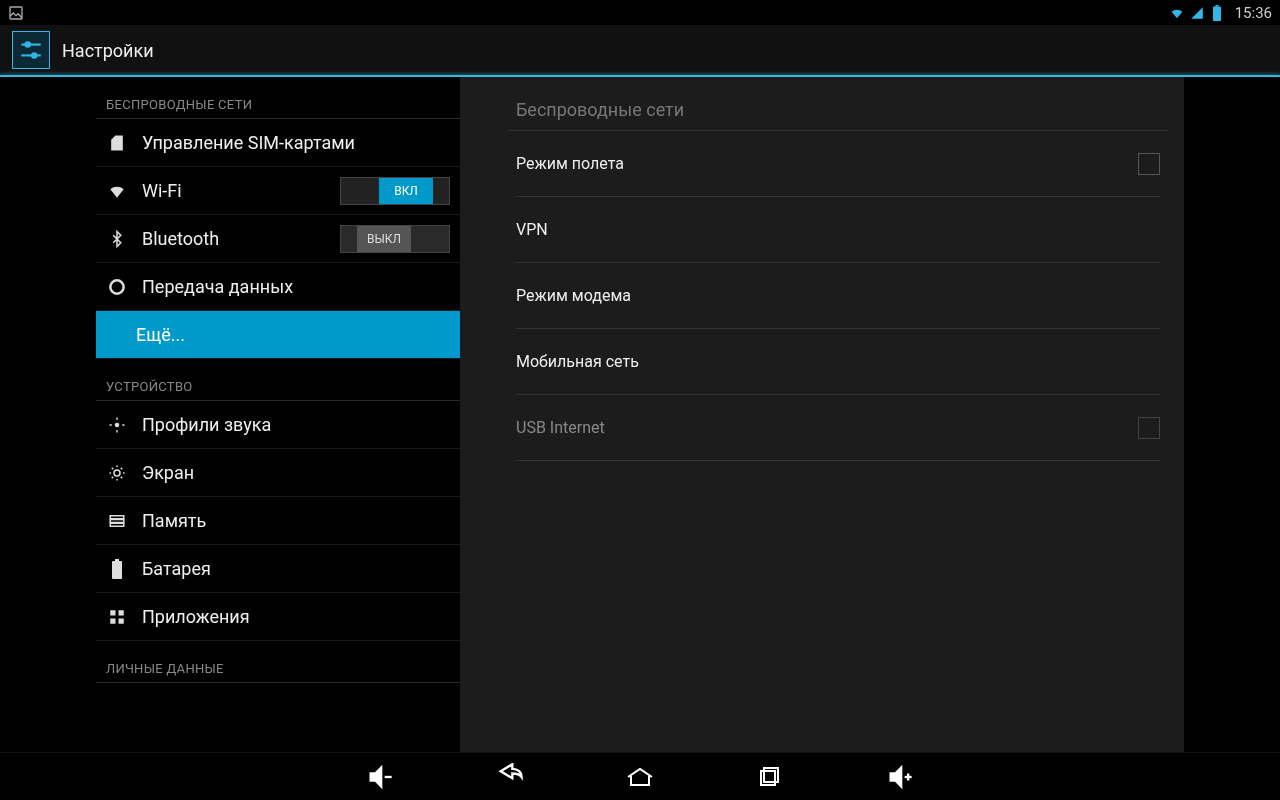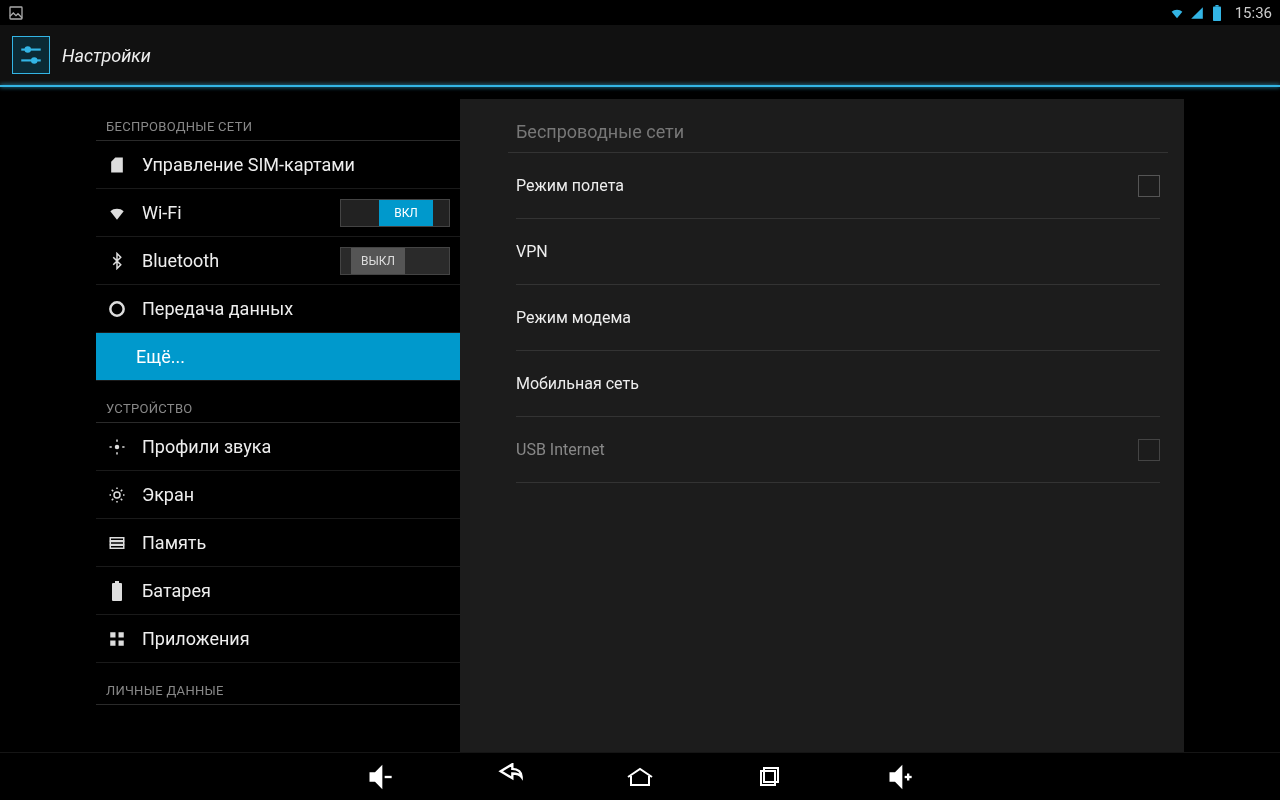--- a/index.html
+++ b/index.html
@@ -20,46 +20,44 @@
   padding: 0 8px;
   font-size: 14px;
   color: #ccc;
 }
 .status-left { flex: 0 0 auto; display: flex; align-items: center; }
 .status-right { margin-left: auto; display: flex; align-items: center; gap: 4px; color: #33b5e5; justify-content: space-between; }
 .status-right .time { color: #ccc; margin-left: 6px; font-size: 15px; }
 .icon-sm { width: 16px; height: 16px; display: inline-flex; align-items: center; justify-content: center; }
 
 .action-bar {
-  height: 60px;
+  height: 50px;
   display: flex;
   align-items: center;
   gap: 12px;
   padding: 0 12px;
   background: #111;
-  font-style: italic;
 }
 .action-bar .settings-icon {
   width: 38px; height: 38px;
   border: 1px solid #33b5e5;
   color: #33b5e5;
   display: flex; align-items: center; justify-content: center;
   background: #0b2a35;
 }
 .action-bar .title { font-size: 18px; color: #eee; }
 .holo-divider {
   height: 2px;
   background: #33b5e5;
   box-shadow: 0 0 4px #33b5e5;
 }
 .main {
   display: flex;
   height: calc(800px - 25px - 52px - 48px);
   background: #000;
-  margin-top: 12px;
 }
 .sidebar {
   width: 460px;
   padding-left: 96px;
   overflow: hidden;
 }
 .content {
   flex: 1;
   background: #1c1c1c;
   margin-right: 96px;
@@ -103,21 +101,21 @@
   font-size: 12px;
   display: flex; align-items: center;
   overflow: hidden;
 }
 .toggle .knob {
   position: absolute; top: 0; height: 100%;
   width: 50%;
   display: flex; align-items: center; justify-content: center;
 }
 .toggle.on .knob { right: 16px; background: #0099cc; color: #fff; }
-.toggle.off .knob { left: 10px; background: #555; color: #ddd; }
+.toggle.off .knob { left: 16px; background: #555; color: #ddd; }
 .toggle.off { background: #2a2a2a; }
 .content-header {
   color: #777;
   font-size: 18px;
   padding: 22px 0 10px 0;
 }
 .content-divider { height: 1px; background: #333; margin-left: -8px; margin-right: -8px; }
 .content-item {
   min-height: 66px;
   display: flex;

